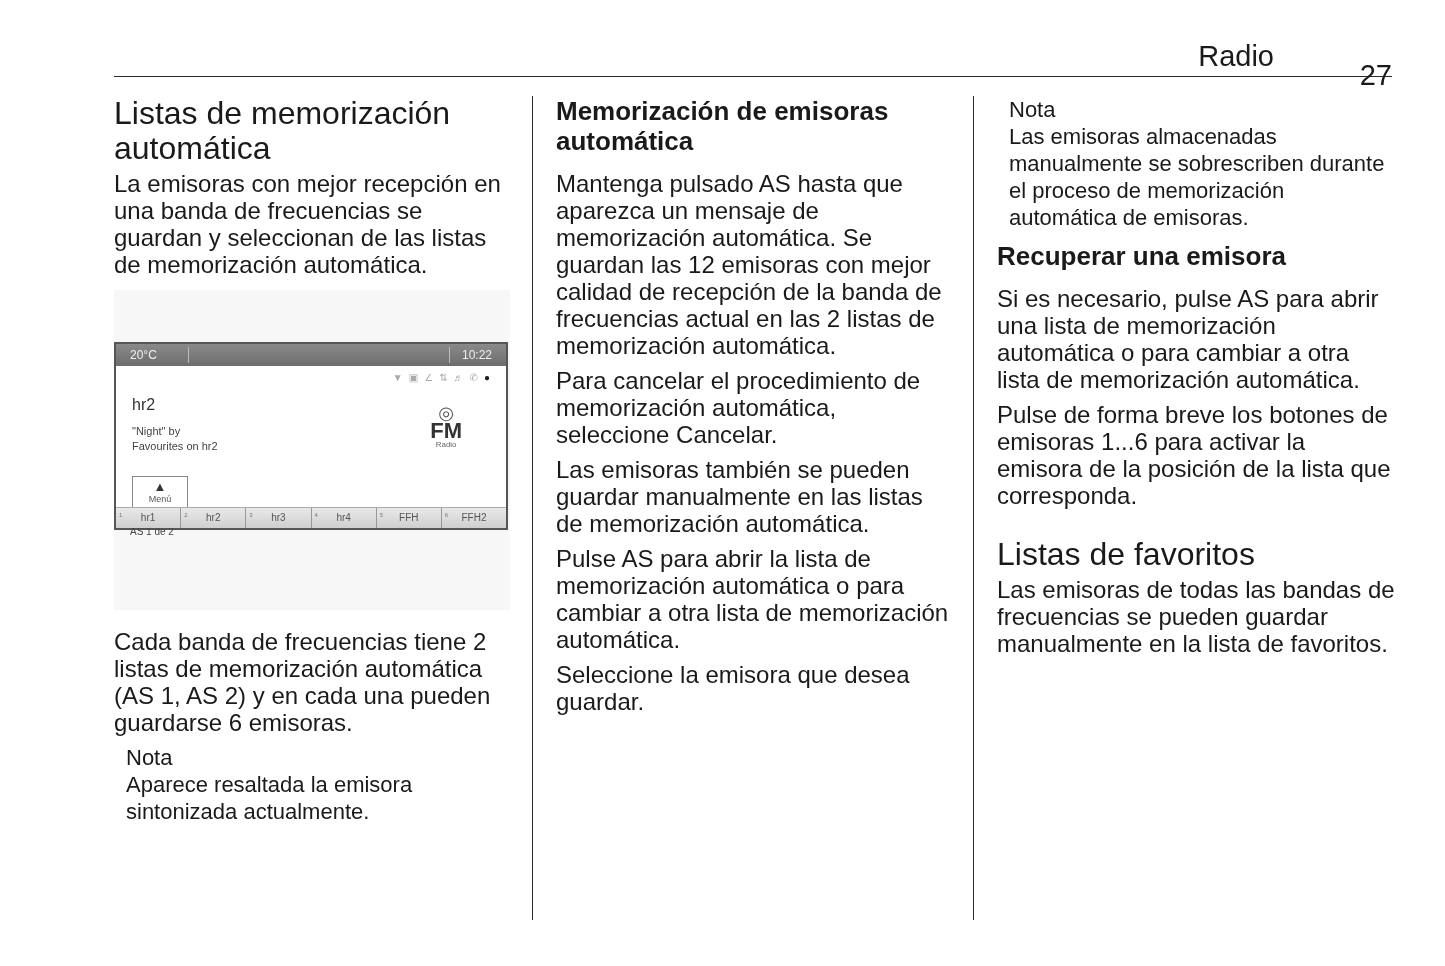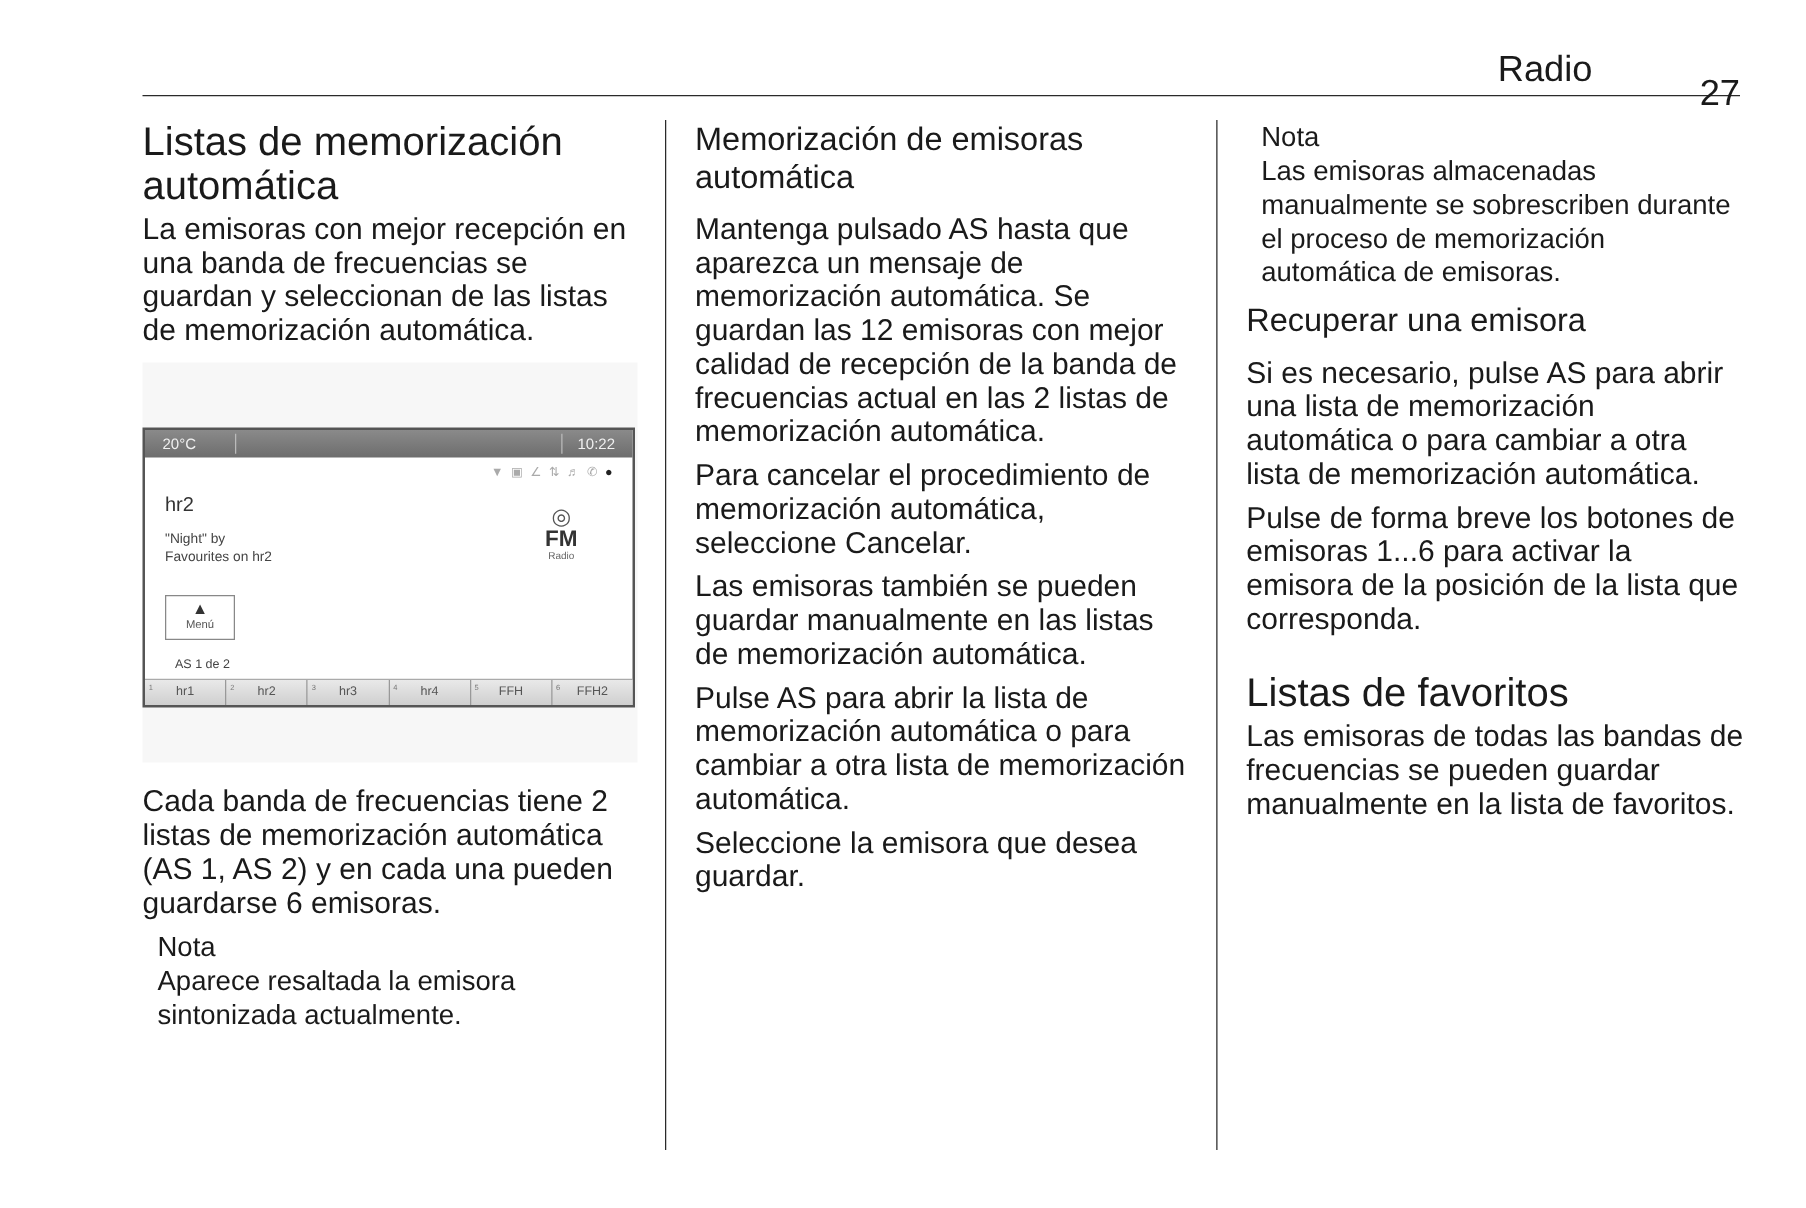--- a/index.html
+++ b/index.html
@@ -11,44 +11,44 @@
   .header .section { position: absolute; right: 118px; top: 2px; font-size: 29px; }
   .header .page-num { position: absolute; right: 0; top: 2px; font-size: 29px; margin-top: 19px; }
 
   .col { position: absolute; top: 96px; }
   .col1 { left: 114px; width: 400px; }
   .col2 { left: 556px; width: 400px; }
   .col3 { left: 997px; width: 400px; }
   .vrule { position: absolute; top: 96px; width: 0; height: 824px; border-left: 1.5px solid #2a2a2a; }
 
   .h1 { font-size: 32px; line-height: 35px; margin: 0 0 4px 0; font-weight: normal; }
-  .h2 { font-size: 26px; line-height: 30px; margin: 0 0 14px 0; font-weight: normal; }
+  .h2 { font-size: 26px; line-height: 30px; margin: 0 0 14px 0; font-weight: bold; }
   .p { font-size: 24px; line-height: 27px; margin: 0 0 8px 0; }
   .note { margin-left: 12px; font-size: 22px; line-height: 27px; }
   .note .note-title { display: block; }
 
   
   .figure { position: relative; width: 396px; height: 320px; margin: 12px 0 18px 0; background: #f7f7f7; }
-  .screen { position: absolute; left: 0; top: 52px; width: 394px; height: 224px; border: 2px solid #555; background: #fff; box-sizing: border-box; }
+  .screen { position: absolute; left: 0; top: 52px; width: 394px; height: 188px; border: 2px solid #555; background: #fff; box-sizing: border-box; }
   .topbar { position: absolute; left: 0; top: 0; right: 0; height: 22px; background: linear-gradient(#8a8a8a,#6d6d6d); color: #f0f0f0; font-size: 12px; }
   .topbar .temp { position: absolute; left: 14px; top: 4px; }
   .topbar .sep1 { position: absolute; left: 72px; top: 3px; width: 1px; height: 16px; background: #bbb; }
   .topbar .sep2 { position: absolute; right: 56px; top: 3px; width: 1px; height: 16px; background: #bbb; }
   .topbar .clock { position: absolute; right: 14px; top: 4px; }
   .status-icons { position: absolute; right: 10px; top: 28px; font-size: 10px; color: #aaa; letter-spacing: 6px; }
   .status-icons .bt { color: #222; font-weight: bold; }
   .station { position: absolute; left: 16px; top: 52px; font-size: 16px; color: #333; }
   .track { position: absolute; left: 16px; top: 80px; font-size: 11px; line-height: 15px; color: #444; }
   .fm { position: absolute; right: 44px; top: 60px; text-align: center; color: #333; }
   .fm .waves { font-size: 18px; line-height: 18px; color: #555; }
-  .fm .band { font-size: 18px; font-weight: bold; line-height: 18px; text-align: right; }
+  .fm .band { font-size: 22px; font-weight: bold; line-height: 18px; text-align: right; }
   .fm .src { font-size: 8px; color: #666; }
   .menu-btn { position: absolute; left: 16px; top: 132px; width: 54px; height: 34px; border: 1px solid #888; text-align: center; font-size: 9px; color: #555; background: #fff; }
   .menu-btn .ico { font-size: 13px; color: #333; display: block; margin-top: 2px; }
-  .as-label { position: absolute; left: 24px; top: 170px; font-size: 10px; color: #444; margin-top: 12px; }
+  .as-label { position: absolute; left: 14px; top: 170px; font-size: 10px; color: #444; margin-top: 12px; }
   .presets { position: absolute; left: 0; right: 0; bottom: 0; height: 20px; background: linear-gradient(#e9e9e9,#cfcfcf); border-top: 1px solid #aaa; display: flex; }
   .preset { flex: 1; text-align: center; font-size: 10px; line-height: 20px; color: #555; border-left: 1px solid #999; position: relative; }
   .preset:first-child { border-left: none; }
   .preset sup { position: absolute; left: 3px; top: -3px; font-size: 6px; color: #777; }
 </style>
 </head>
 <body>
 
 <div class="header">
   <span class="section">Radio</span>

